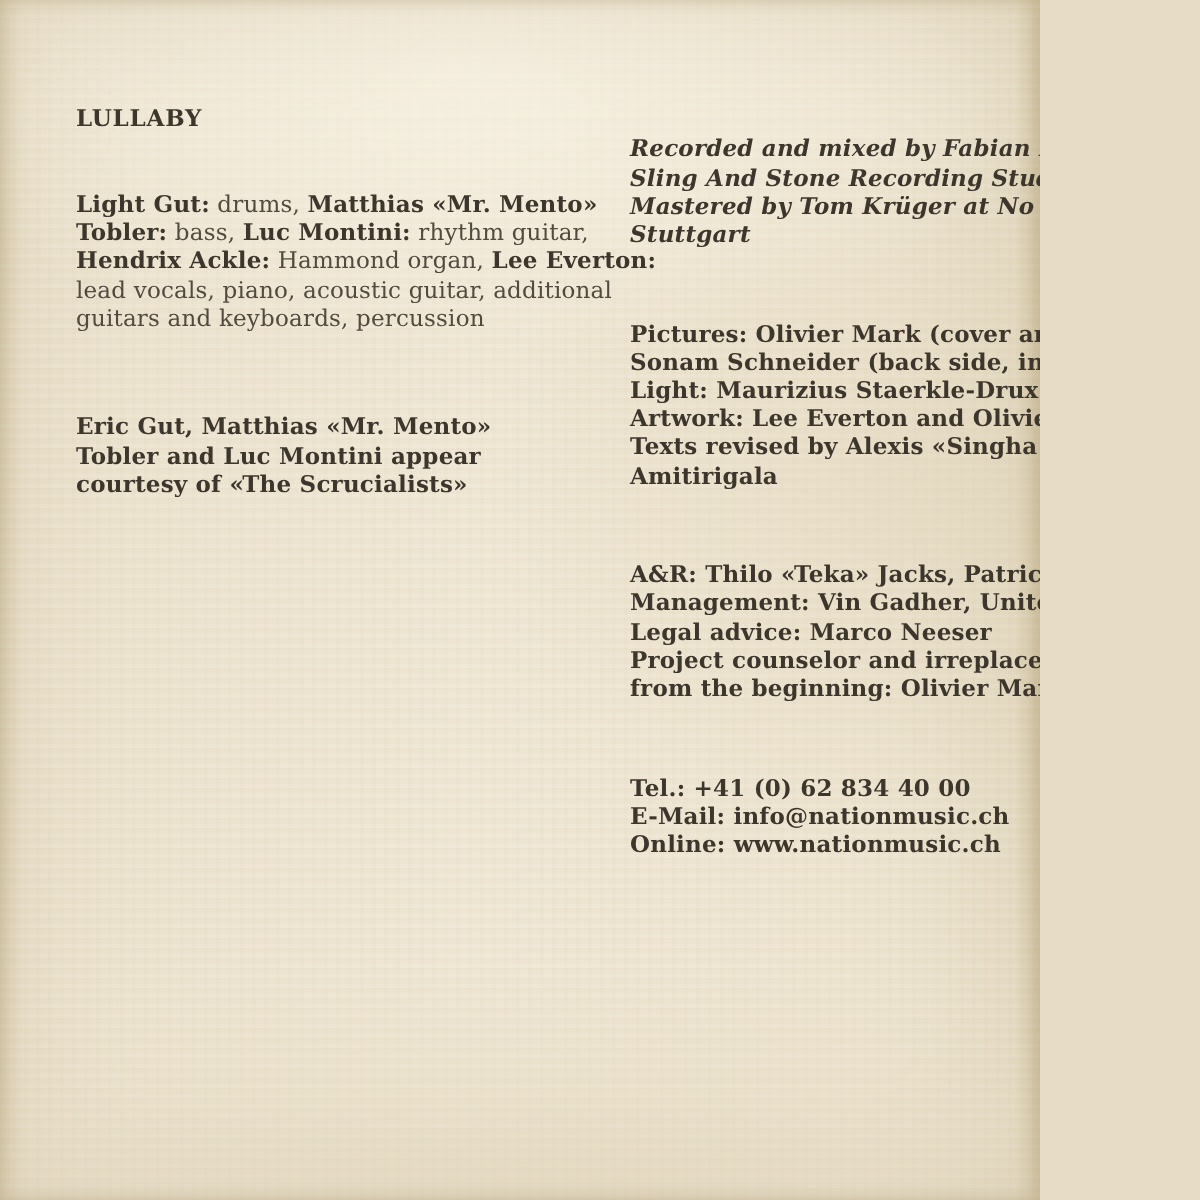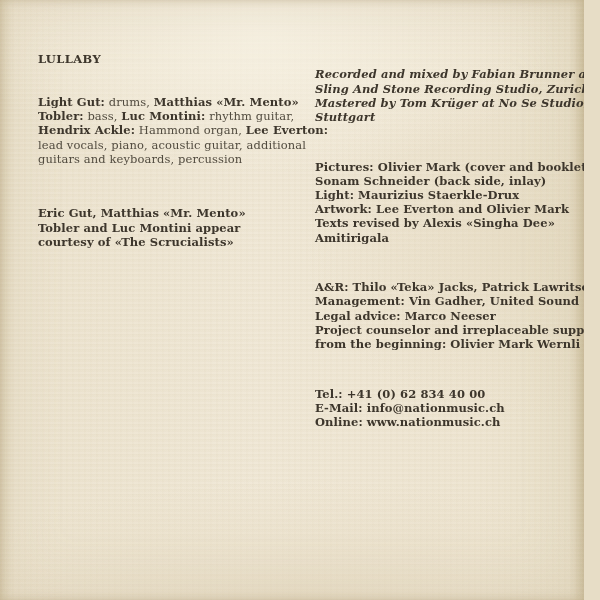--- a/index.html
+++ b/index.html
@@ -7,21 +7,21 @@
     padding: 0;
     width: 600px;
     height: 600px;
     overflow: hidden;
   }
   body {
     background: #e7ddc6;
   }
   .page {
     position: relative;
-    width: 584px;
+    width: 520px;
     height: 600px;
     overflow: hidden;
     font-family: "DejaVu Serif", "Liberation Serif", serif;
     font-size: 11.5px;
     line-height: 14.2px;
     font-weight: 700;
     color: #3d362c;
     letter-spacing: 0.1px;
     background:
       radial-gradient(ellipse 420px 200px at 45% 6%, rgba(248,243,229,0.8) 0%, rgba(248,243,229,0) 70%),

